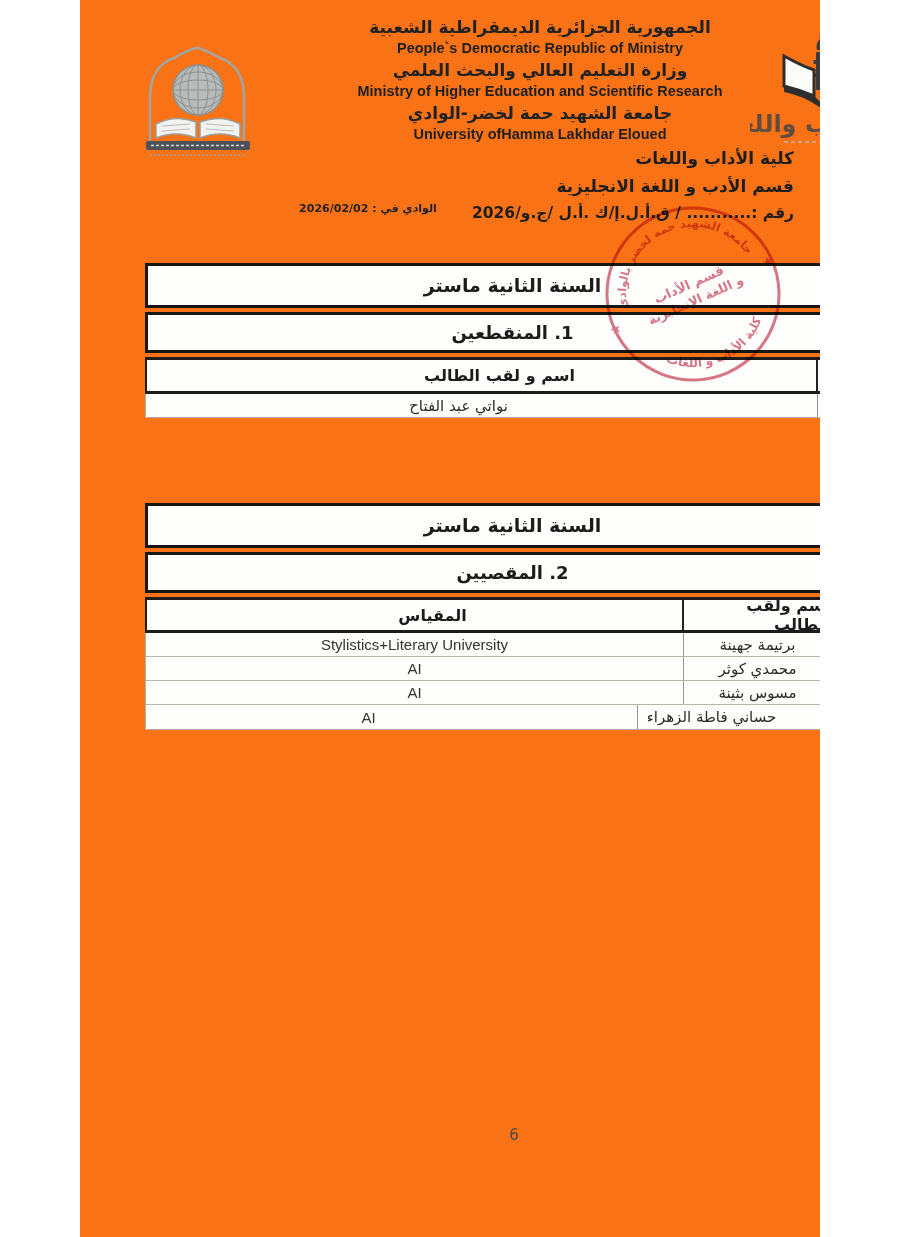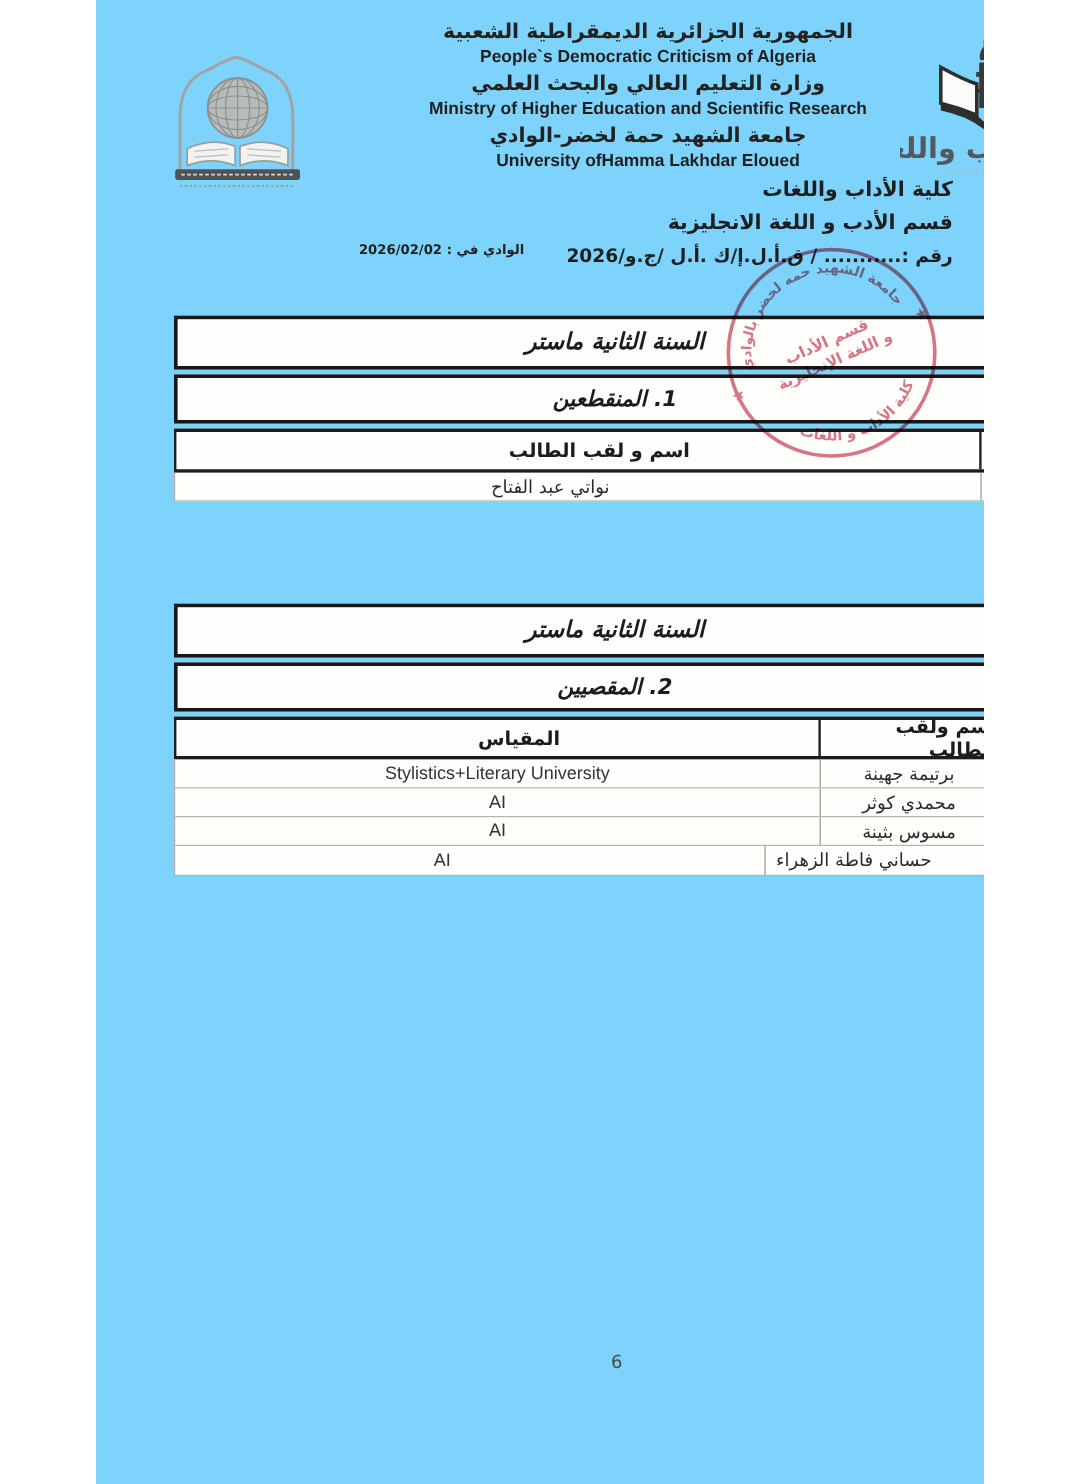--- a/index.html
+++ b/index.html
@@ -1,19 +1,19 @@
 <!DOCTYPE html>
 <html><head>
 <meta charset="utf-8">
 <style>
   * { margin:0; padding:0; box-sizing:border-box; }
   html,body { background:#ffffff; }
   .page {
     position:relative; width:740px; height:1237px; margin:0 auto;
-    background:#7dd3fc; overflow:hidden;
+    background:#f97316; overflow:hidden;
     font-family:"DejaVu Sans", sans-serif; color:#1c1c1c;
   }
   .ar { direction:rtl; unicode-bidi:plaintext; }
 
   
   .header-block { position:absolute; left:160px; top:16px; width:600px; text-align:center; }
   .h-ar { font-size:17px; font-weight:bold; color:#222; line-height:22px; direction:rtl; }
   .h-en { font-size:14.5px; font-weight:bold; color:#1f1f1f; line-height:21px;
           font-family:"Liberation Sans","DejaVu Sans",sans-serif; }
 
@@ -24,21 +24,21 @@
   .f-line { font-size:17px; font-weight:bold; color:#1e1e1e; line-height:28px; direction:rtl; }
   .f-ref  { font-size:15.5px; font-weight:bold; color:#1e1e1e; line-height:27px; direction:rtl; }
 
   .date-line { position:absolute; left:148px; top:202px; width:280px; text-align:center;
                font-size:11px; font-weight:600; color:#222; direction:rtl; }
 
   
   .tblock { position:absolute; left:65px; width:735px; }
   .tblock1 { top:263px; }
   .tblock2 { top:503px; }
-  .tbox { border:3px solid #171717; background:#fefefd; text-align:center;font-style:italic; }
+  .tbox { border:3px solid #171717; background:#fefefd; text-align:center; }
   .tbox-title    { height:45px; line-height:39px; font-size:19px; font-weight:bold; margin-bottom:4px; direction:rtl; }
   .tbox-subtitle { height:41px; line-height:35px; font-size:18px; font-weight:bold; margin-bottom:4px; direction:rtl; }
   .grid-head { display:flex; border:2px solid #1d1d1d; border-top-width:3px; border-bottom-width:3px; background:#fefefd; }
   .grid-body { border:1px solid #b4b0a7; border-top:none; background:#fefefd; }
   .hcell { font-weight:bold; font-size:16px; display:flex; align-items:center; justify-content:center; direction:rtl;padding-left:36px; }
   .drow { display:flex; border-bottom:1px solid #b8b4ab; }
   .drow:last-child { border-bottom:none;gap:46px; }
   .dcell { display:flex; align-items:center; justify-content:center; font-size:15px; color:#2a2a2a; }
   
   .t1-head { height:37px; } .t1-row { height:23px; }
@@ -89,21 +89,21 @@
       <line x1="70" y1="83" x2="98" y2="85" stroke="#b9bdbb" stroke-width="1"></line>
 
       <rect x="10" y="95" width="104" height="9" rx="2" fill="#4d5258"></rect>
       <line x1="15" y1="99.5" x2="109" y2="99.5" stroke="#d9dadb" stroke-width="1.6" stroke-dasharray="3 2"></line>
       <line x1="14" y1="109" x2="110" y2="109" stroke="#9aa0a6" stroke-width="1.6" stroke-dasharray="2 2"></line>
     </svg>
   </div>
 
   <div class="header-block">
     <div class="h-ar">الجمهورية الجزائرية الديمقراطية الشعبية</div>
-    <div class="h-en">People`s Democratic Criticism of Algeria</div>
+    <div class="h-en">People`s Democratic Republic of Ministry</div>
     <div class="h-ar">وزارة التعليم العالي والبحث العلمي</div>
     <div class="h-en">Ministry of Higher Education and Scientific Research</div>
     <div class="h-ar">جامعة الشهيد حمة لخضر-الوادي</div>
     <div class="h-en">University ofHamma Lakhdar Eloued</div>
   </div>
 
   <div class="logo-right">
     <svg width="140" height="124" viewBox="0 0 140 124">
 
       <g fill="#3a3a3a">

